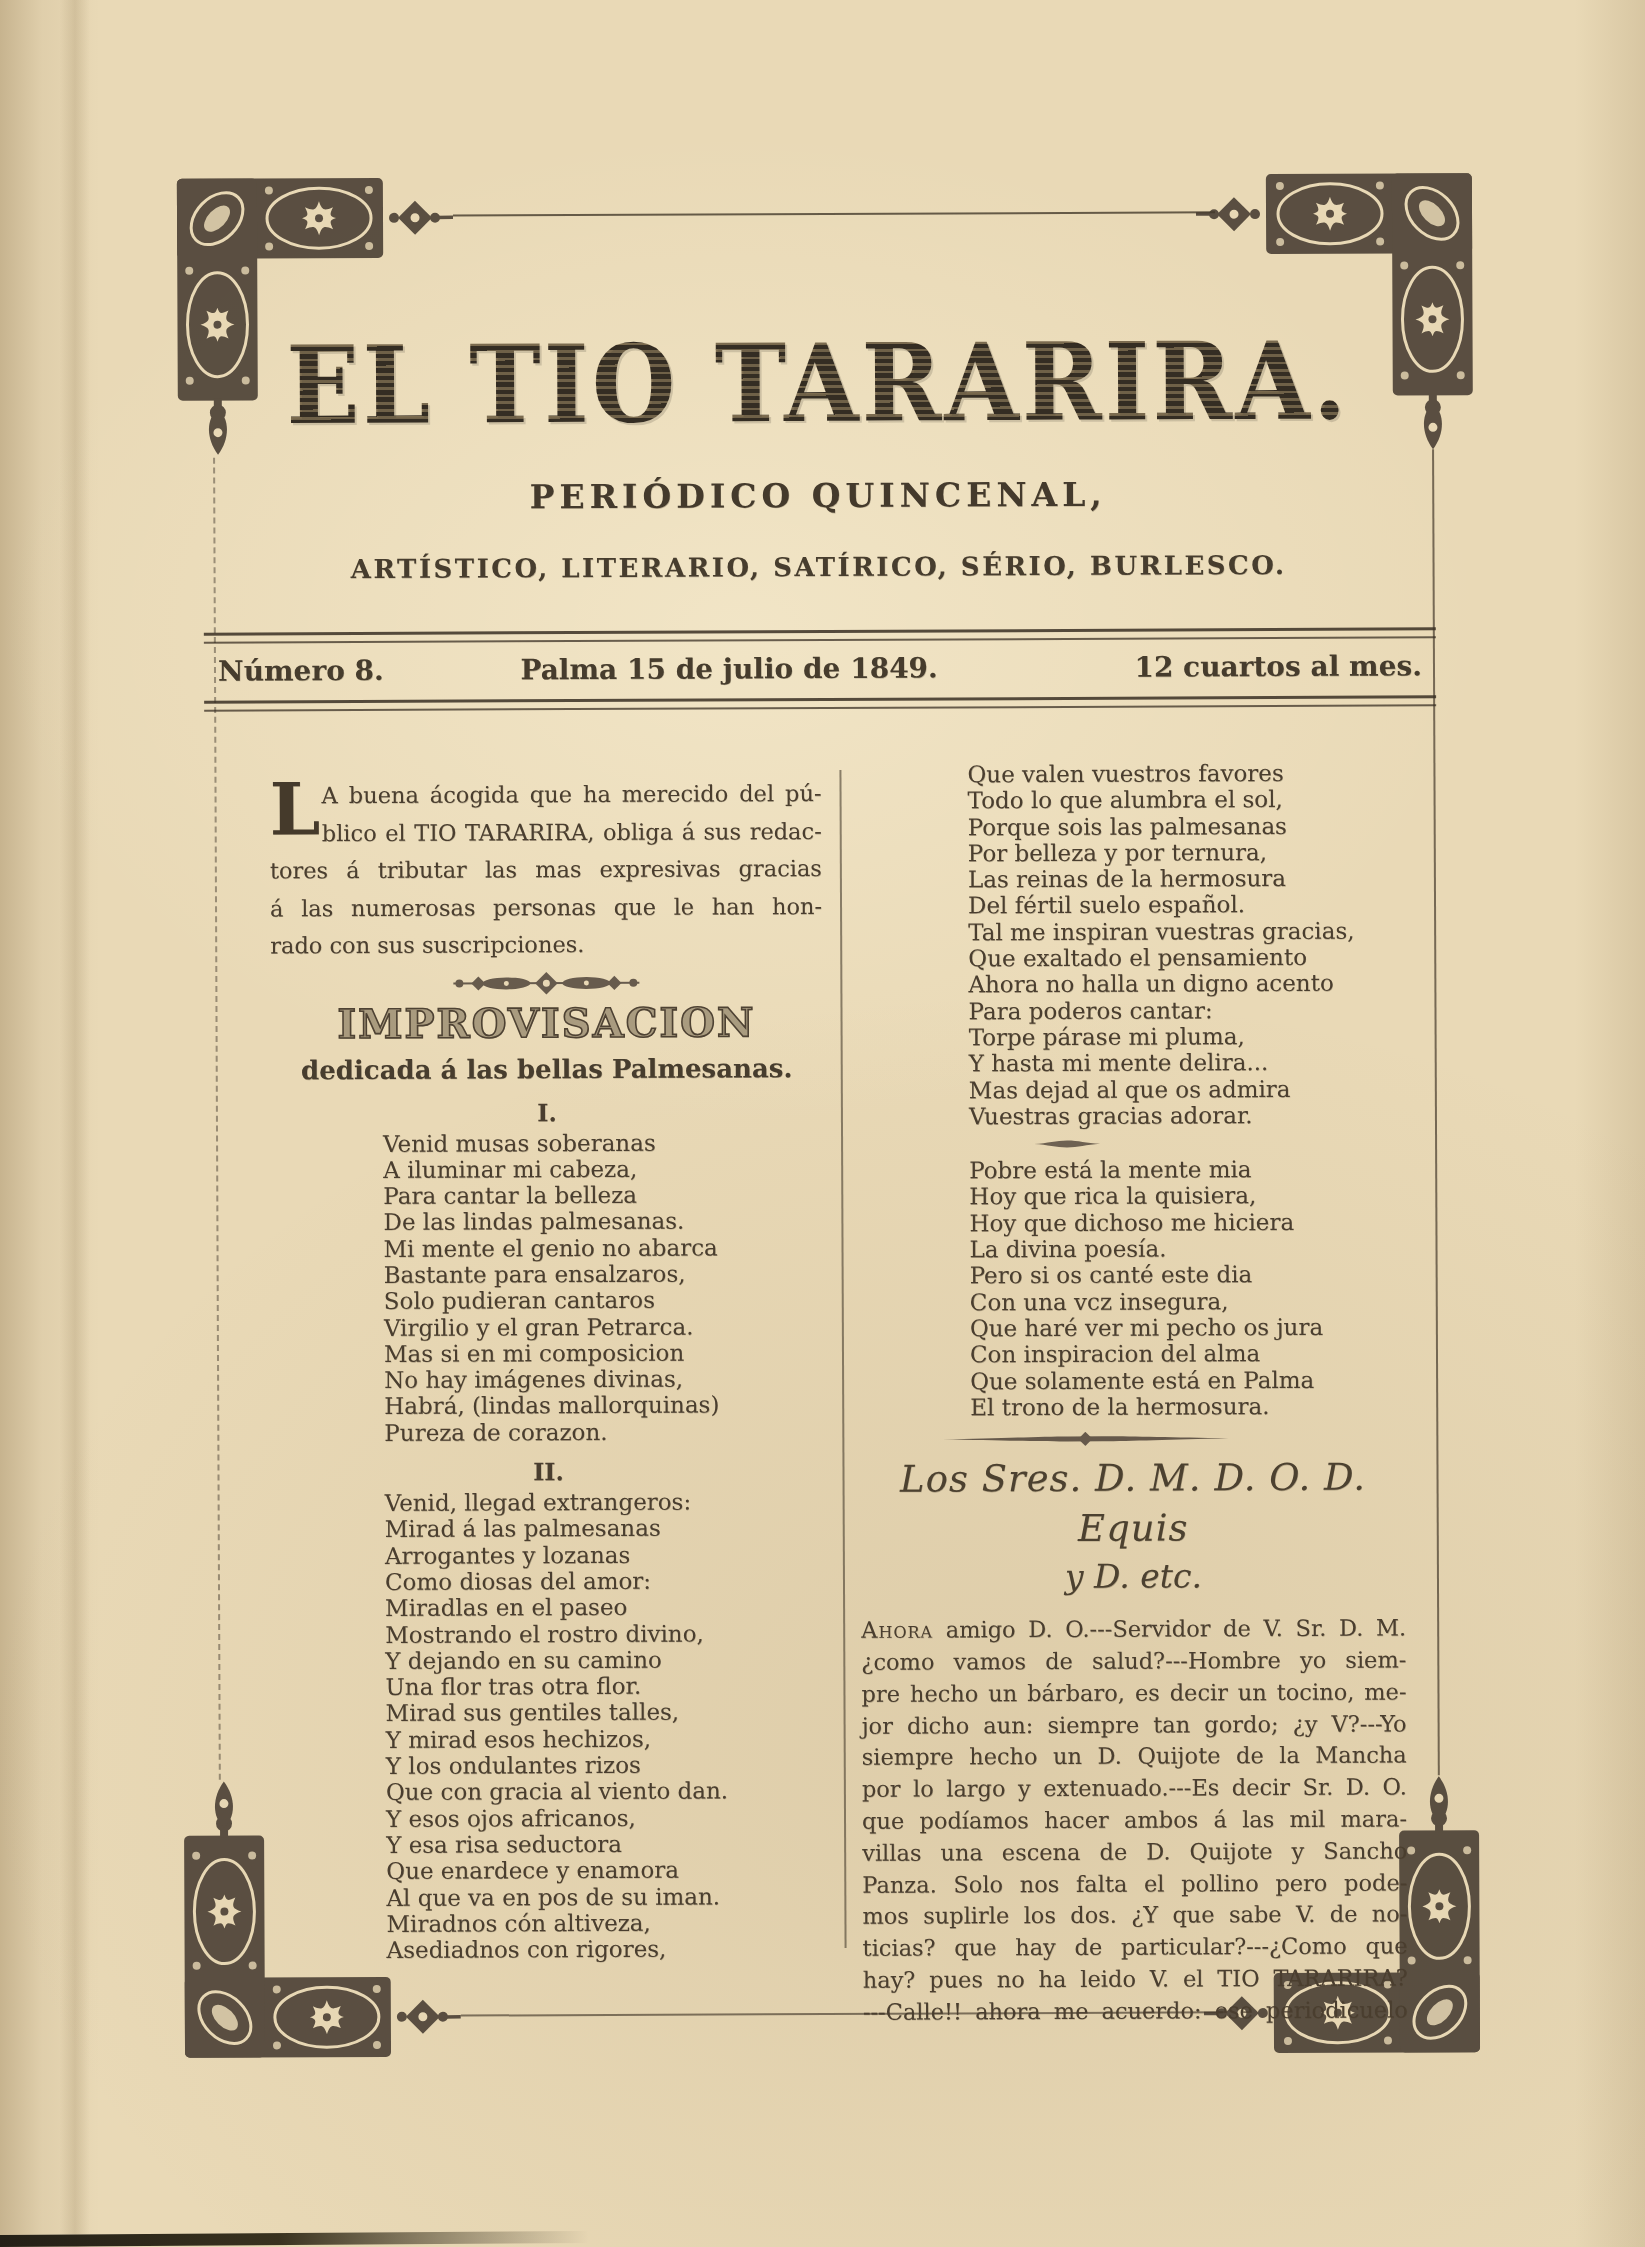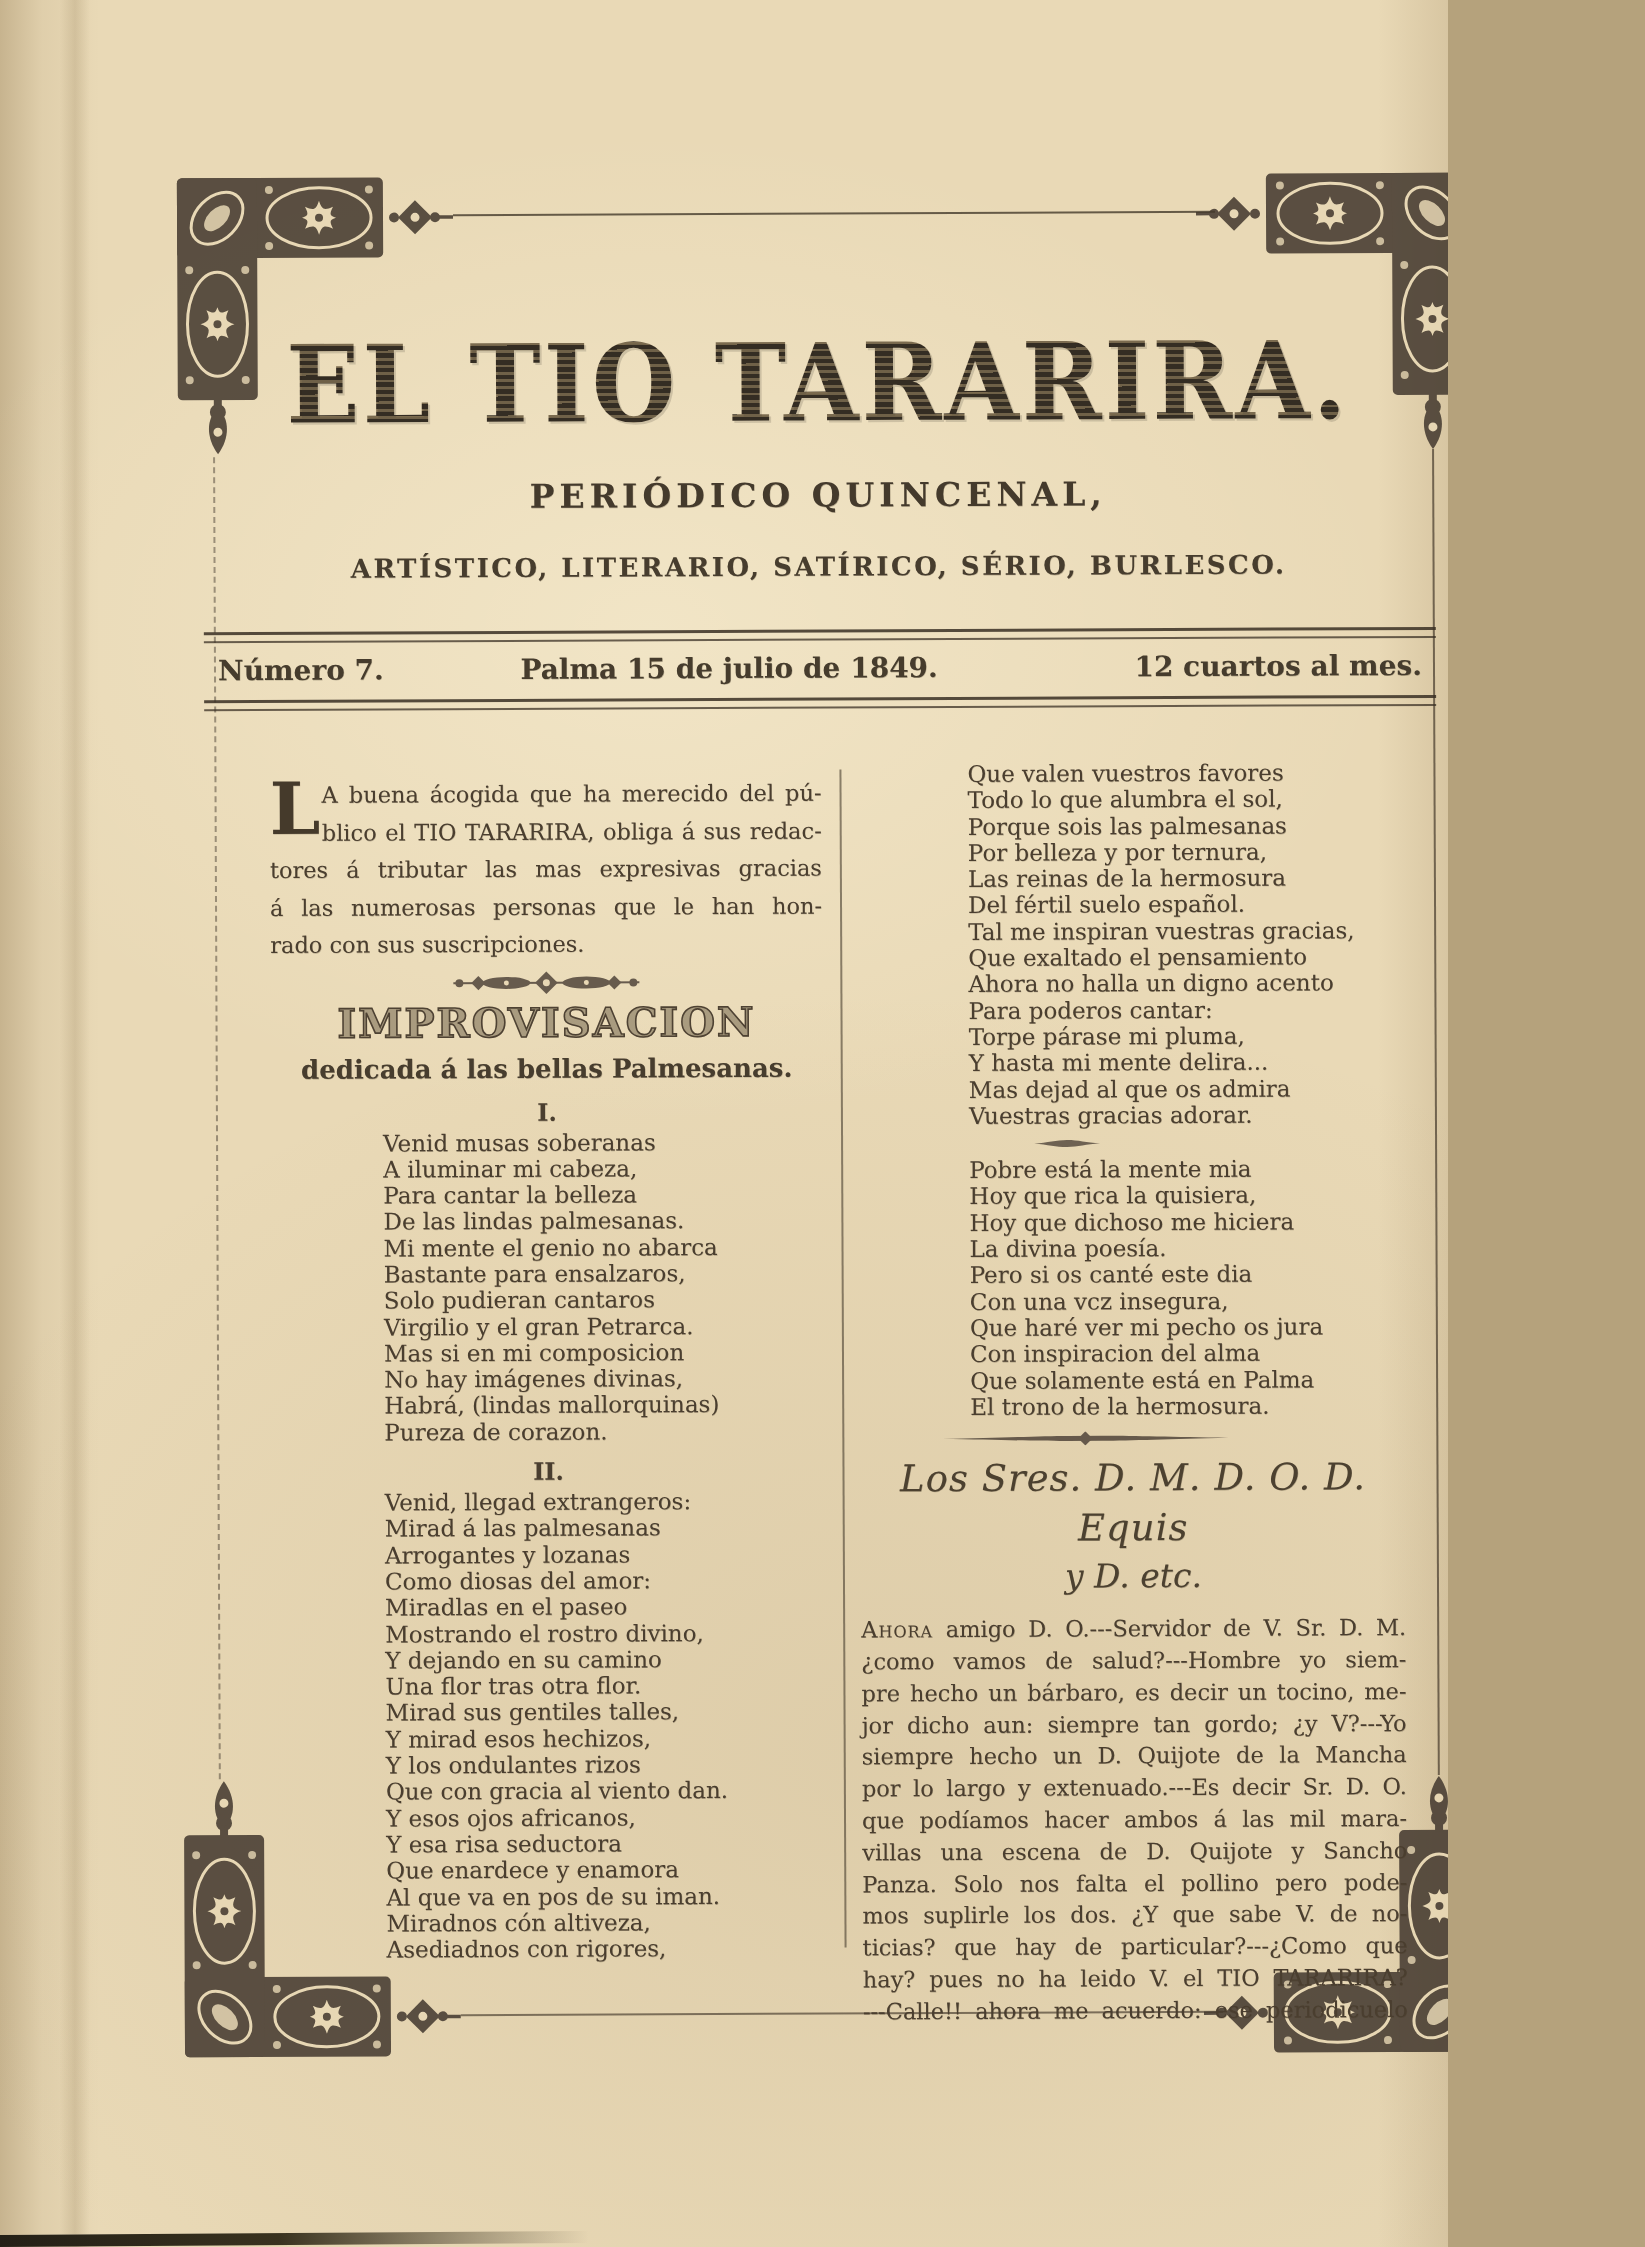--- a/index.html
+++ b/index.html
@@ -3,21 +3,21 @@
 <meta charset="utf-8">
 <style>
   :root{
     --paper:#e9d9b6;
     --ink:#4a3e2f;
     --ink-faded:#5a4d3b;
     --rule:#4e4233;
   }
   html,body{margin:0;padding:0;background:#b5a27c;}
   .paper{
-    position:relative;width:1448px;height:2247px;overflow:hidden;
+    position:relative;width:1645px;height:2247px;overflow:hidden;
     font-family:"DejaVu Serif", serif;color:var(--ink);
     background:
       radial-gradient(1200px 800px at 45% 28%, rgba(255,248,224,.38), transparent 62%),
       radial-gradient(1500px 1100px at 62% 78%, rgba(120,95,55,.10), transparent 70%),
       linear-gradient(90deg, rgba(110,82,40,.28) 0px, rgba(110,82,40,.08) 42px, rgba(110,82,40,0) 100px),
       linear-gradient(270deg, rgba(110,82,40,.14) 0px, rgba(110,82,40,0) 70px),
       var(--paper);
   }
   .crease{position:absolute;left:60px;top:0;width:30px;height:100%;
     background:linear-gradient(90deg, transparent, rgba(110,85,45,.16), transparent);}
@@ -187,21 +187,21 @@
 
     <div class="masthead">
       <div class="m-title">EL TIO TARARIRA.</div>
       <div class="m-sub1 ink">PERIÓDICO QUINCENAL,</div>
       <div class="m-sub2 ink">ARTÍSTICO, LITERARIO, SATÍRICO, SÉRIO, BURLESCO.</div>
     </div>
 
     <div class="dateline">
       <div class="drule"></div>
       <div class="d-row">
-        <span>Número 7.</span>
+        <span>Número 8.</span>
         <span class="cell-mid">Palma 15 de julio de 1849.</span>
         <span>12 cuartos al mes.</span>
       </div>
       <div class="drule"></div>
     </div>
 
     <div class="col-left ink">
       <div class="intro">
         <span class="dropcap">L</span>
         <div>

